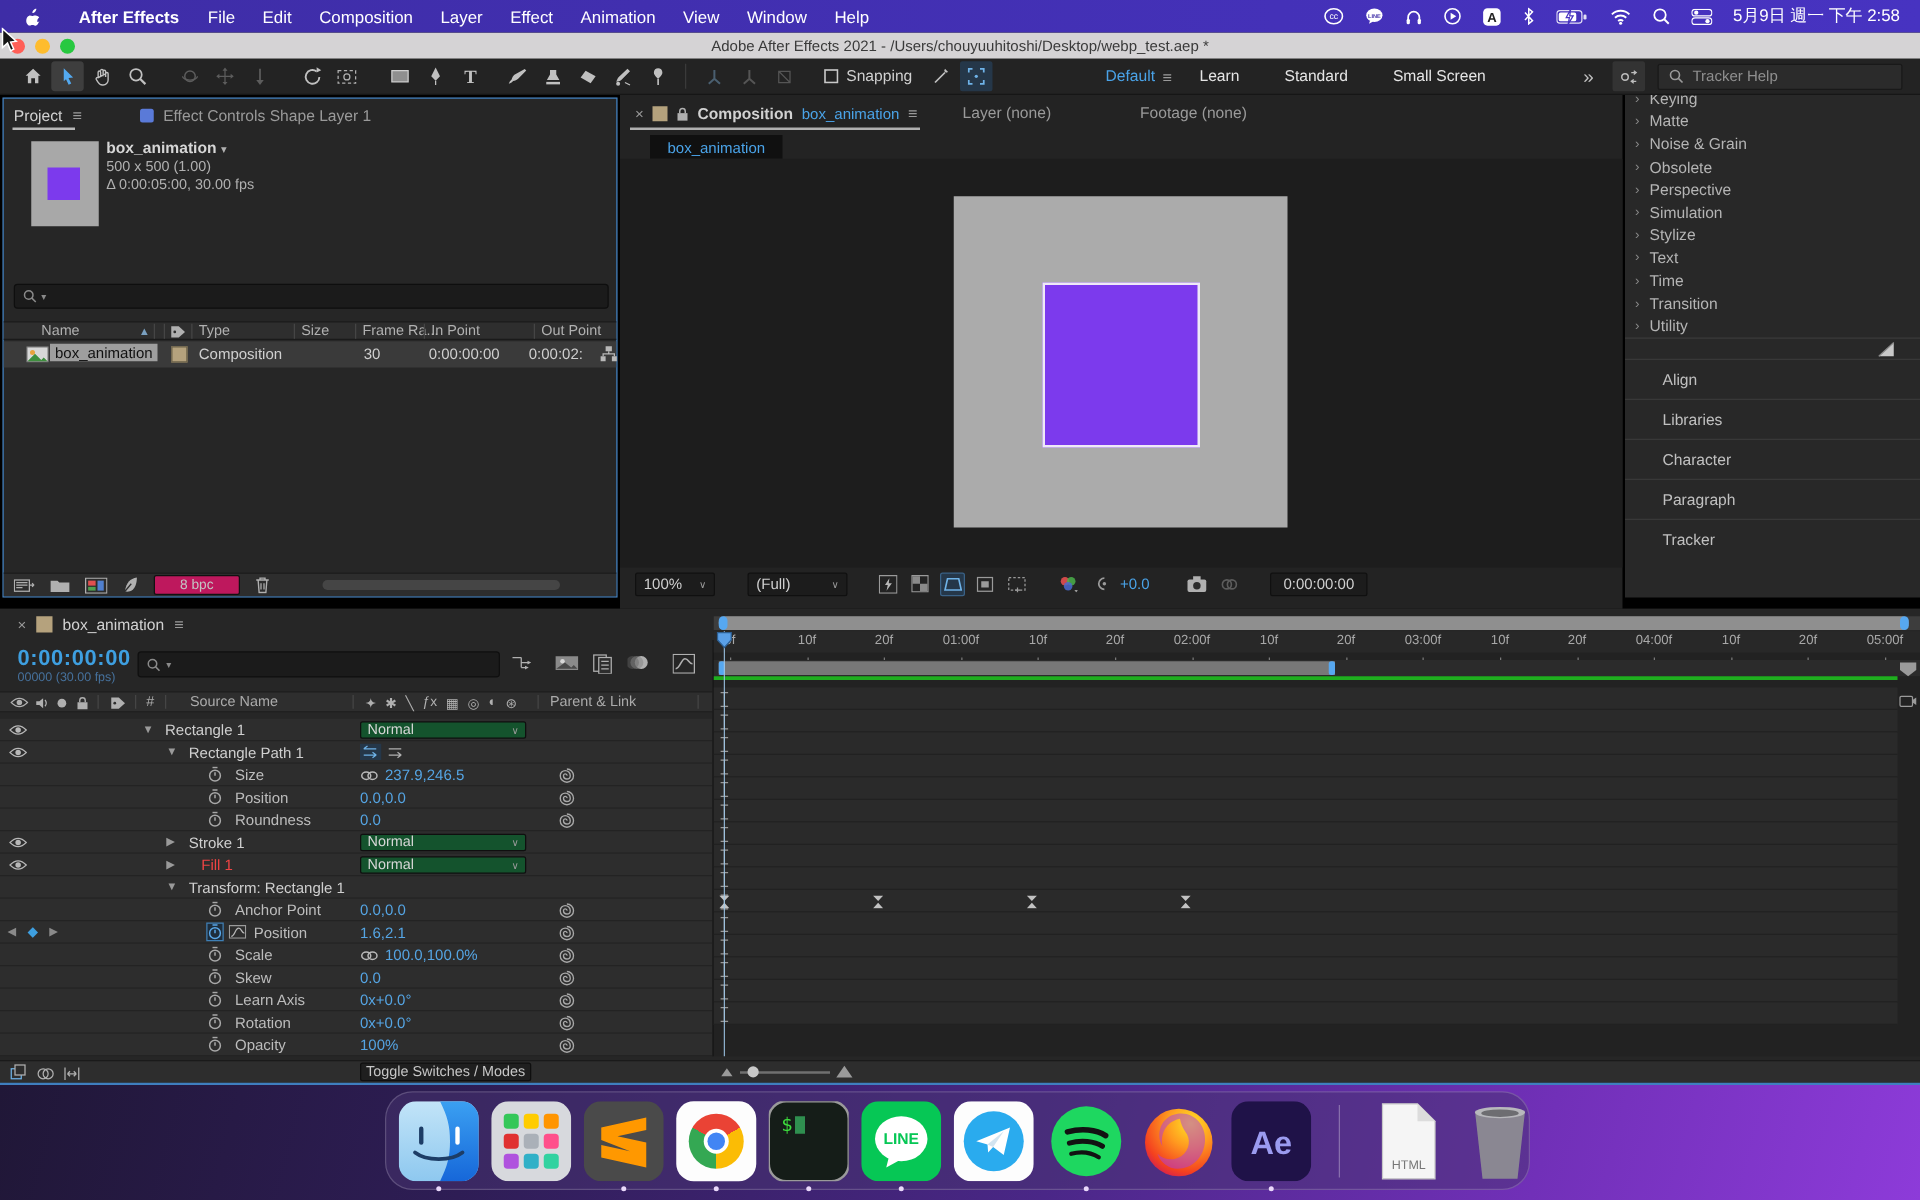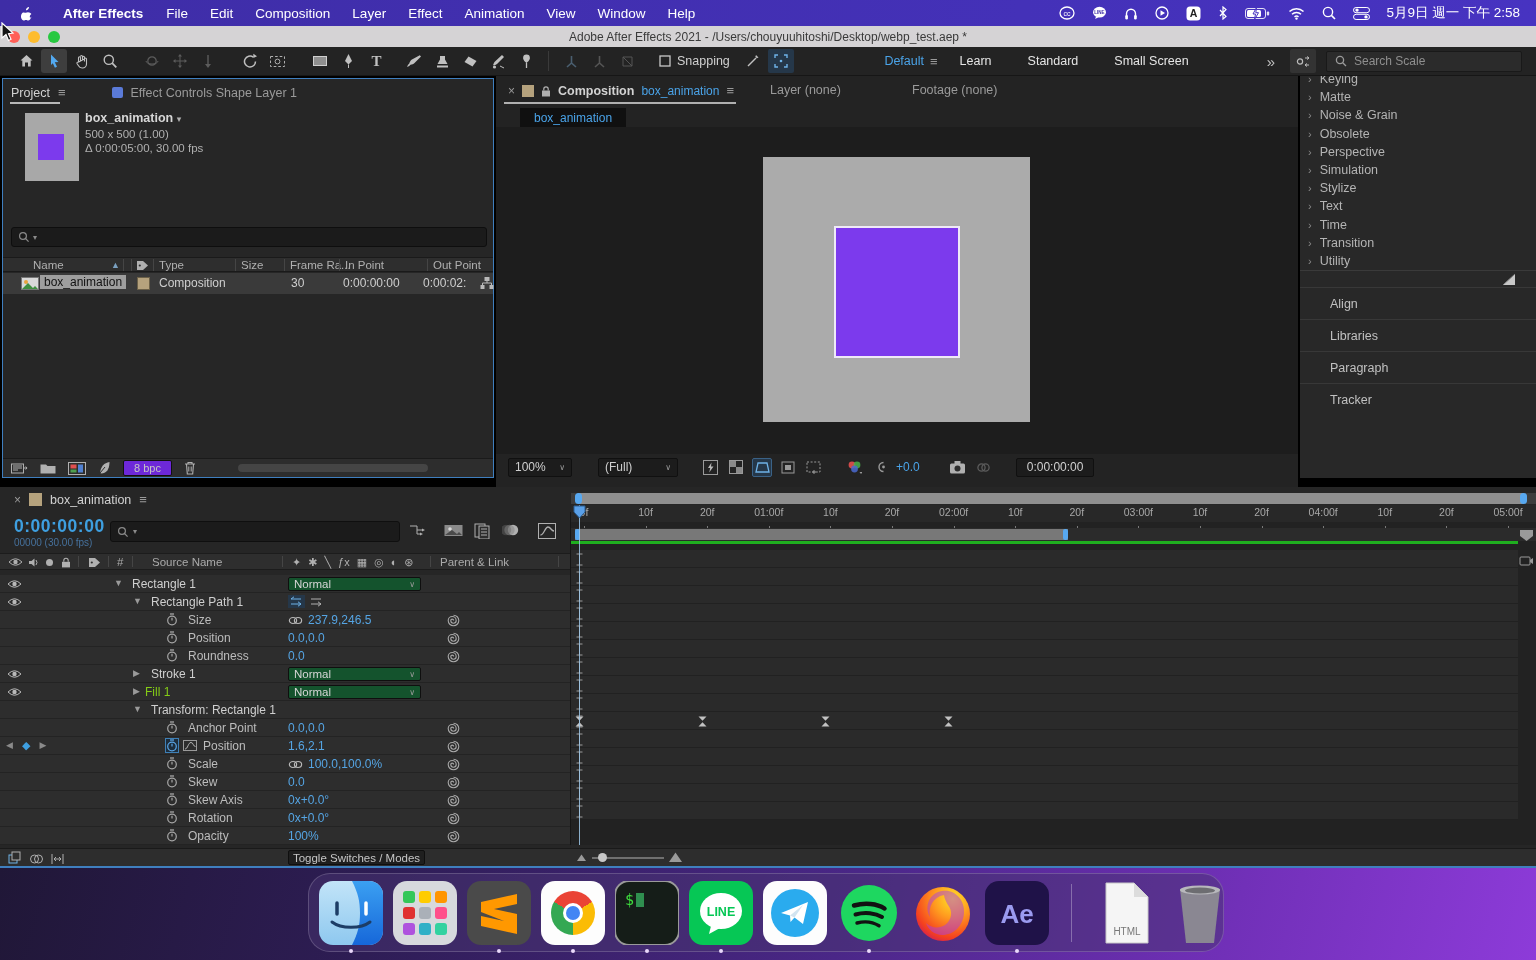--- a/index.html
+++ b/index.html
@@ -31,21 +31,21 @@
 .ptab{font-size:12.5px;color:#d2d2d2}
 .dim{color:#9a9a9a}
 .blue{color:#4aa3e8}
 .menu-glyph{color:#9a9a9a;font-size:13px}
 
 #project{left:2px;top:78px;width:492px;height:400px;border:1px solid #3f7fbf;background:#262626}
 #proj-table-head{position:absolute;left:0;top:178px;width:100%;height:15px;background:#2e2e2e;border-top:1px solid #1a1a1a;border-bottom:1px solid #1a1a1a;font-size:11.5px;color:#b0b0b0}
 #proj-row{position:absolute;left:0;top:194px;width:100%;height:21px;background:#3a3a3a;font-size:12px;color:#cfcfcf;display:block}
 .pcol-sep{position:absolute;top:1px;width:1px;height:12px;background:#454545}
 #proj-footer{position:absolute;left:0;bottom:0;width:100%;height:19px;background:#2d2d2d;border-top:1px solid #1a1a1a;display:flex;align-items:center;gap:12px;padding-left:8px}
-.bpc-btn{background:#6d28d9;border:1px solid #111;border-radius:2px;font-size:11px;color:#c4c4c4;padding:1px 10px}
+.bpc-btn{background:#be185d;border:1px solid #111;border-radius:2px;font-size:11px;color:#c4c4c4;padding:1px 20px}
 
 #comp{left:496px;top:76px;width:802px;height:411px;background:#232323}
 #comp-viewer{position:absolute;left:0;top:51px;width:802px;height:327px;background:#1d1d1d}
 #comp-canvas{position:absolute;left:267px;top:30px;width:267px;height:265px;background:#ababab}
 #purple-square{position:absolute;left:71px;top:69px;width:126px;height:132px;background:#7c3aed;border:2px solid #efe9f7}
 #comp-toolbar{position:absolute;left:0;bottom:7px;width:802px;height:26px;display:flex;align-items:center;gap:6px;padding-left:12px}
 .dd{background:#1c1c1c;border:1px solid #101010;border-radius:2px;height:19px;display:flex;align-items:center;justify-content:space-between;padding:0 6px;color:#cfcfcf;font-size:12px}
 .cicon{width:20px;height:19px;display:flex;align-items:center;justify-content:center;color:#b4b4b4;font-size:13px}
 .cicon.sel{background:#253749;border:1px solid #3a6287;border-radius:2px;color:#6fb3e8}
 .tc-box{background:#1c1c1c;border:1px solid #101010;border-radius:2px;height:19px;display:flex;align-items:center;padding:0 10px;color:#d0d0d0}
@@ -352,21 +352,21 @@
       <svg width="16" height="13">
         <circle cx="5" cy="6.5" r="2.6" fill="none" stroke="#bdbdbd" stroke-width="1.2"></circle>
         <path d="M10 3 L14 3 M12 1.5 L14 3 L12 4.5 M14 10 L10 10 M12 8.5 L10 10 L12 11.5" stroke="#bdbdbd" fill="none"></path>
       </svg>
     </span>
   <span id="searchhelp">
     <svg width="12" height="12">
         <circle cx="5" cy="5" r="3.6" fill="none" stroke="#9a9a9a" stroke-width="1.3"></circle>
         <line x1="7.7" y1="7.7" x2="11" y2="11" stroke="#9a9a9a" stroke-width="1.3"></line>
       </svg>
-    <span>Search Scale</span>
+    <span>Tracker Help</span>
   </span>
 </div>
 
 <div id="project" class="panel">
   <div style="position:absolute;left:8px;top:6px;display:flex;gap:8px;align-items:center">
     <span class="ptab">Project</span>
     <span class="menu-glyph">≡</span>
     <span style="width:30px"></span>
     <span style="width:11px;height:11px;background:#5a7ad8;border-radius:2px;display:inline-block"></span>
     <span class="ptab dim">Effect Controls Shape Layer 1</span>
@@ -611,20 +611,21 @@
     </div>
   <div style="height:17px;border-top:1px solid #3a3a3a;position:relative">
     <svg style="position:absolute;right:20px;top:2px" width="14" height="13">
         <path d="M1 12 L13 12 L13 1 Z" fill="#c8c8c8"></path>
         <path d="M1 12 L13 1" stroke="#888"></path>
       </svg>
   </div>
   <div id="sidepanels">
       <div class="sidepanel-item">Align</div>
       <div class="sidepanel-item">Libraries</div>
+      <div class="sidepanel-item">Character</div>
       <div class="sidepanel-item">Paragraph</div>
       <div class="sidepanel-item">Tracker</div>
     </div>
 </div>
 
 <div id="timeline">
   <div id="tl-tabrow">
     <span class="dim">×</span>
     <span style="width:13px;height:13px;background:#b5a27d;display:inline-block"></span>
     <span class="ptab">box_animation</span>
@@ -829,21 +830,21 @@
         </div>
       </div>
       <div class="trow">
         <span class="eye">
           <svg width="15" height="10" viewBox="0 0 15 10">
             <path d="M1 5 Q7.5 -1.5 14 5 Q7.5 11.5 1 5Z" fill="none" stroke="#b8b8b8"></path>
             <circle cx="7.5" cy="5" r="2.2" fill="#b8b8b8"></circle>
           </svg>
         </span>
         <span class="twirl" style="left: 133px;">▶</span>
-        <span class="lbl" style="left: 145px; color: #84cc16;">Fill 1</span>
+        <span class="lbl" style="left: 161px; color: #ef4444;">Fill 1</span>
         <div class="modebox">
           <span>Normal</span>
           <span style="font-size:8px;color:#9a9a9a">∨</span>
         </div>
       </div>
       <div class="trow">
         <span class="twirl" style="left: 133px;">▼</span>
         <span class="lbl" style="left: 151px; color: rgb(207, 207, 207);">Transform: Rectangle 1</span>
       </div>
       <div class="trow">
@@ -936,21 +937,21 @@
         </span>
       </div>
       <div class="trow">
         <span style="position: absolute; left: 166px; top: 2px;">
           <svg width="12" height="13" viewBox="0 0 12 13">
             <line x1="4" y1="1" x2="8" y2="1" stroke="#a8a8a8" stroke-width="1.3"></line>
             <circle cx="6" cy="7.5" r="4.3" fill="none" stroke="#a8a8a8" stroke-width="1.2"></circle>
             <line x1="6" y1="7.5" x2="6" y2="4.8" stroke="#a8a8a8" stroke-width="1.2"></line>
           </svg>
         </span>
-        <span class="lbl" style="left: 188px;">Skew Axis</span>
+        <span class="lbl" style="left: 188px;">Learn Axis</span>
         <span class="val">
           <span>0x+0.0°</span>
         </span>
         <span class="pick">
           <svg width="13" height="13" viewBox="0 0 13 13">
             <path d="M6.5 1.2 a5.3 5.3 0 1 1 -5.3 5.3 a4 4 0 1 1 8 0 a2.7 2.7 0 1 1 -5.4 0 a1.4 1.4 0 1 1 2.8 0" fill="none" stroke="#a8a8a8" stroke-width="1.1"></path>
           </svg>
         </span>
       </div>
       <div class="trow">

